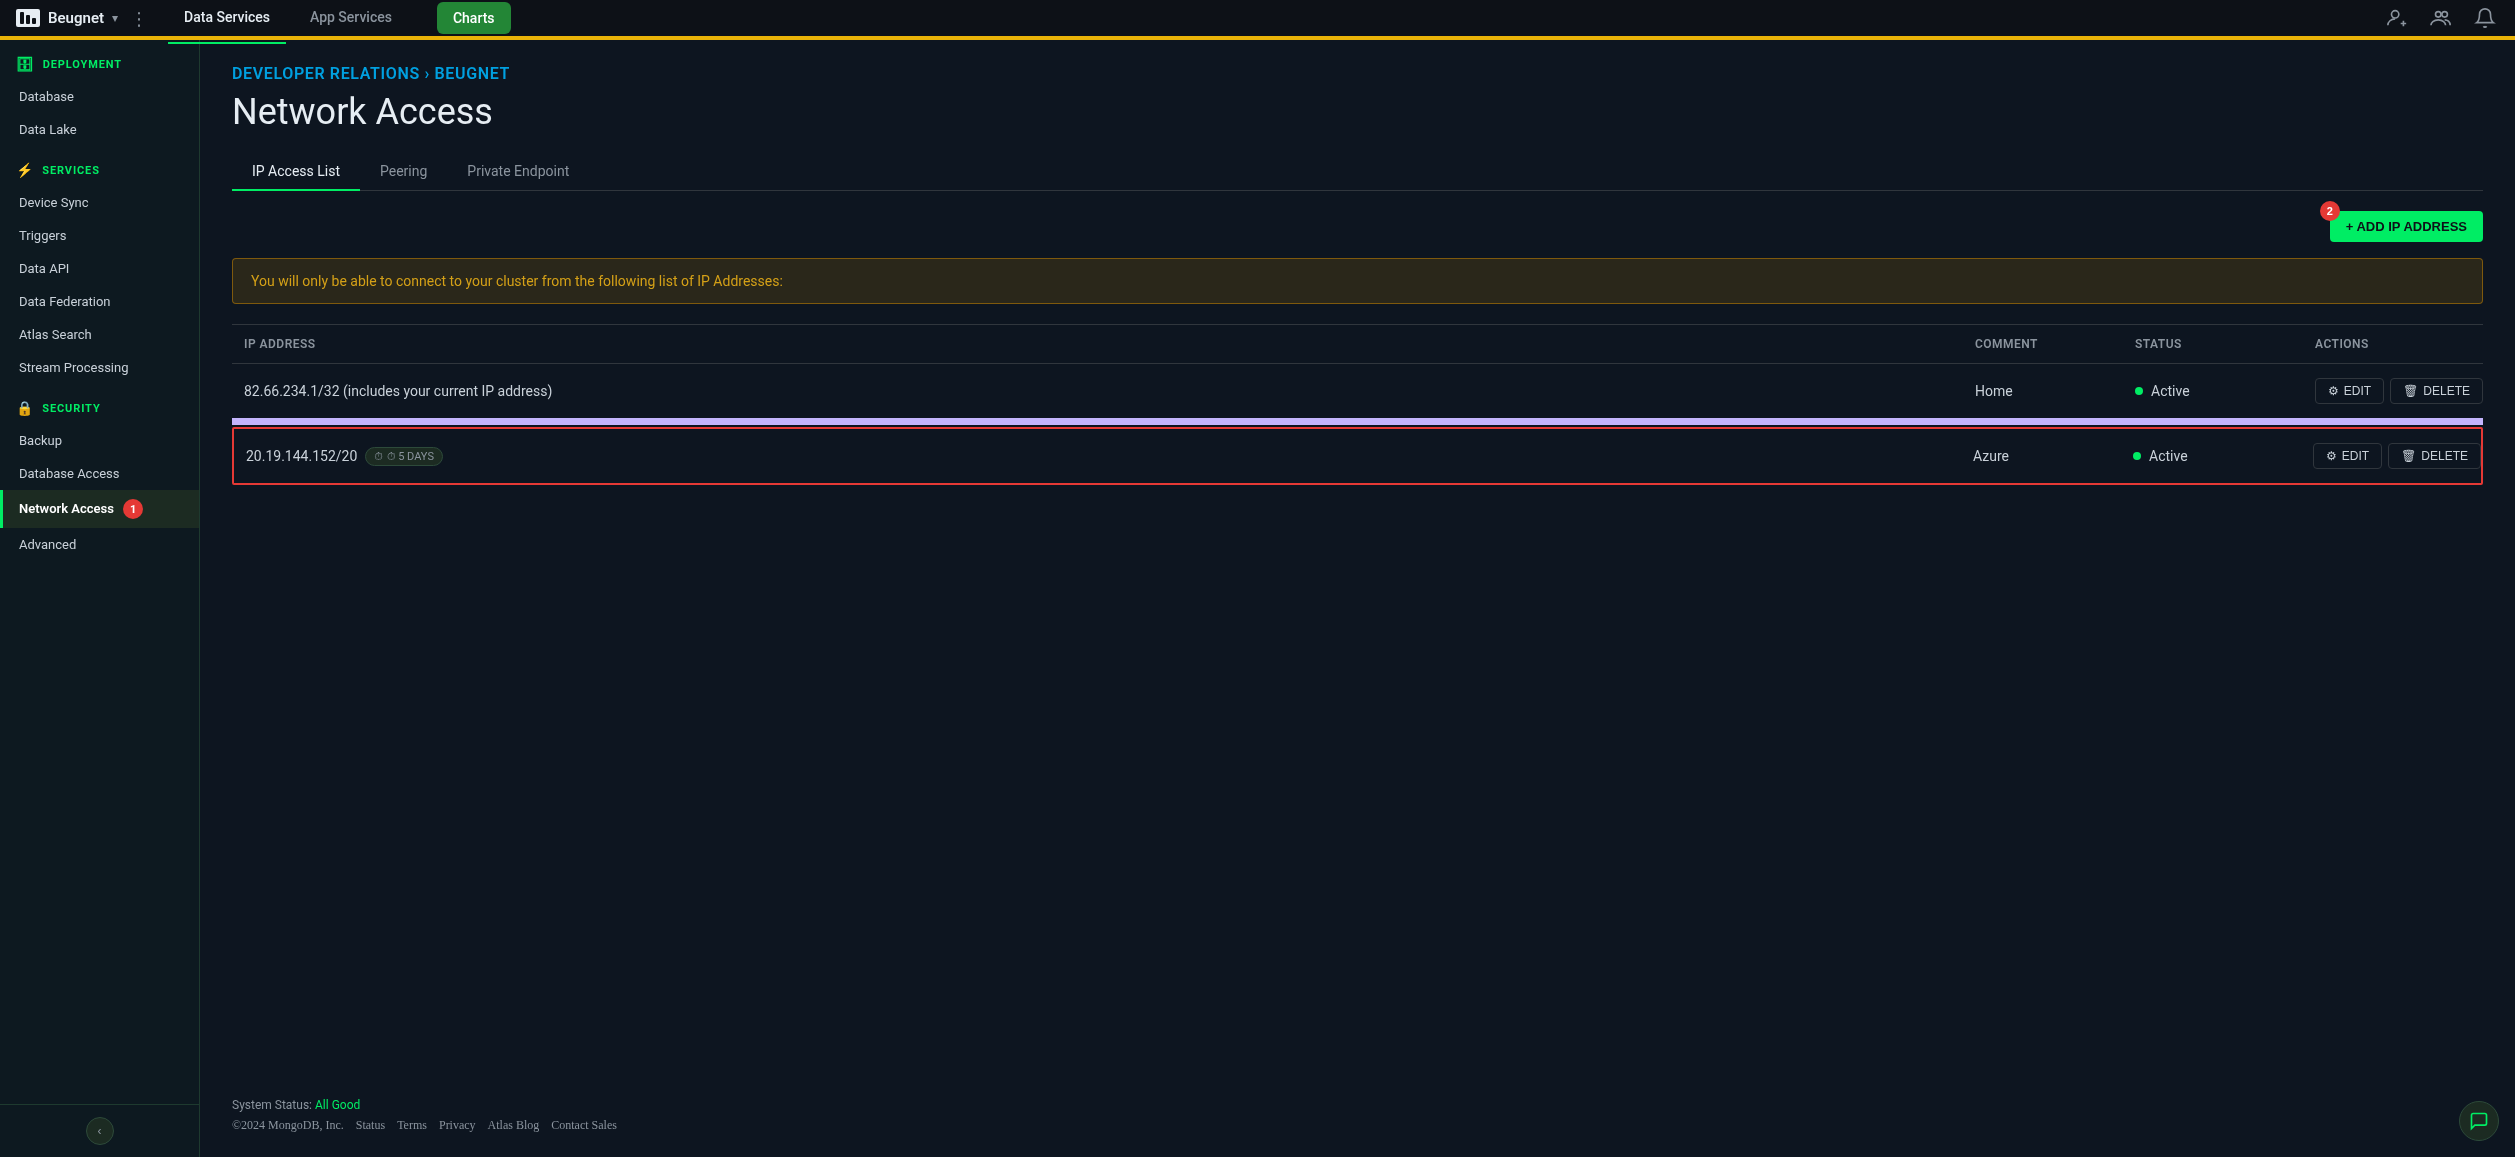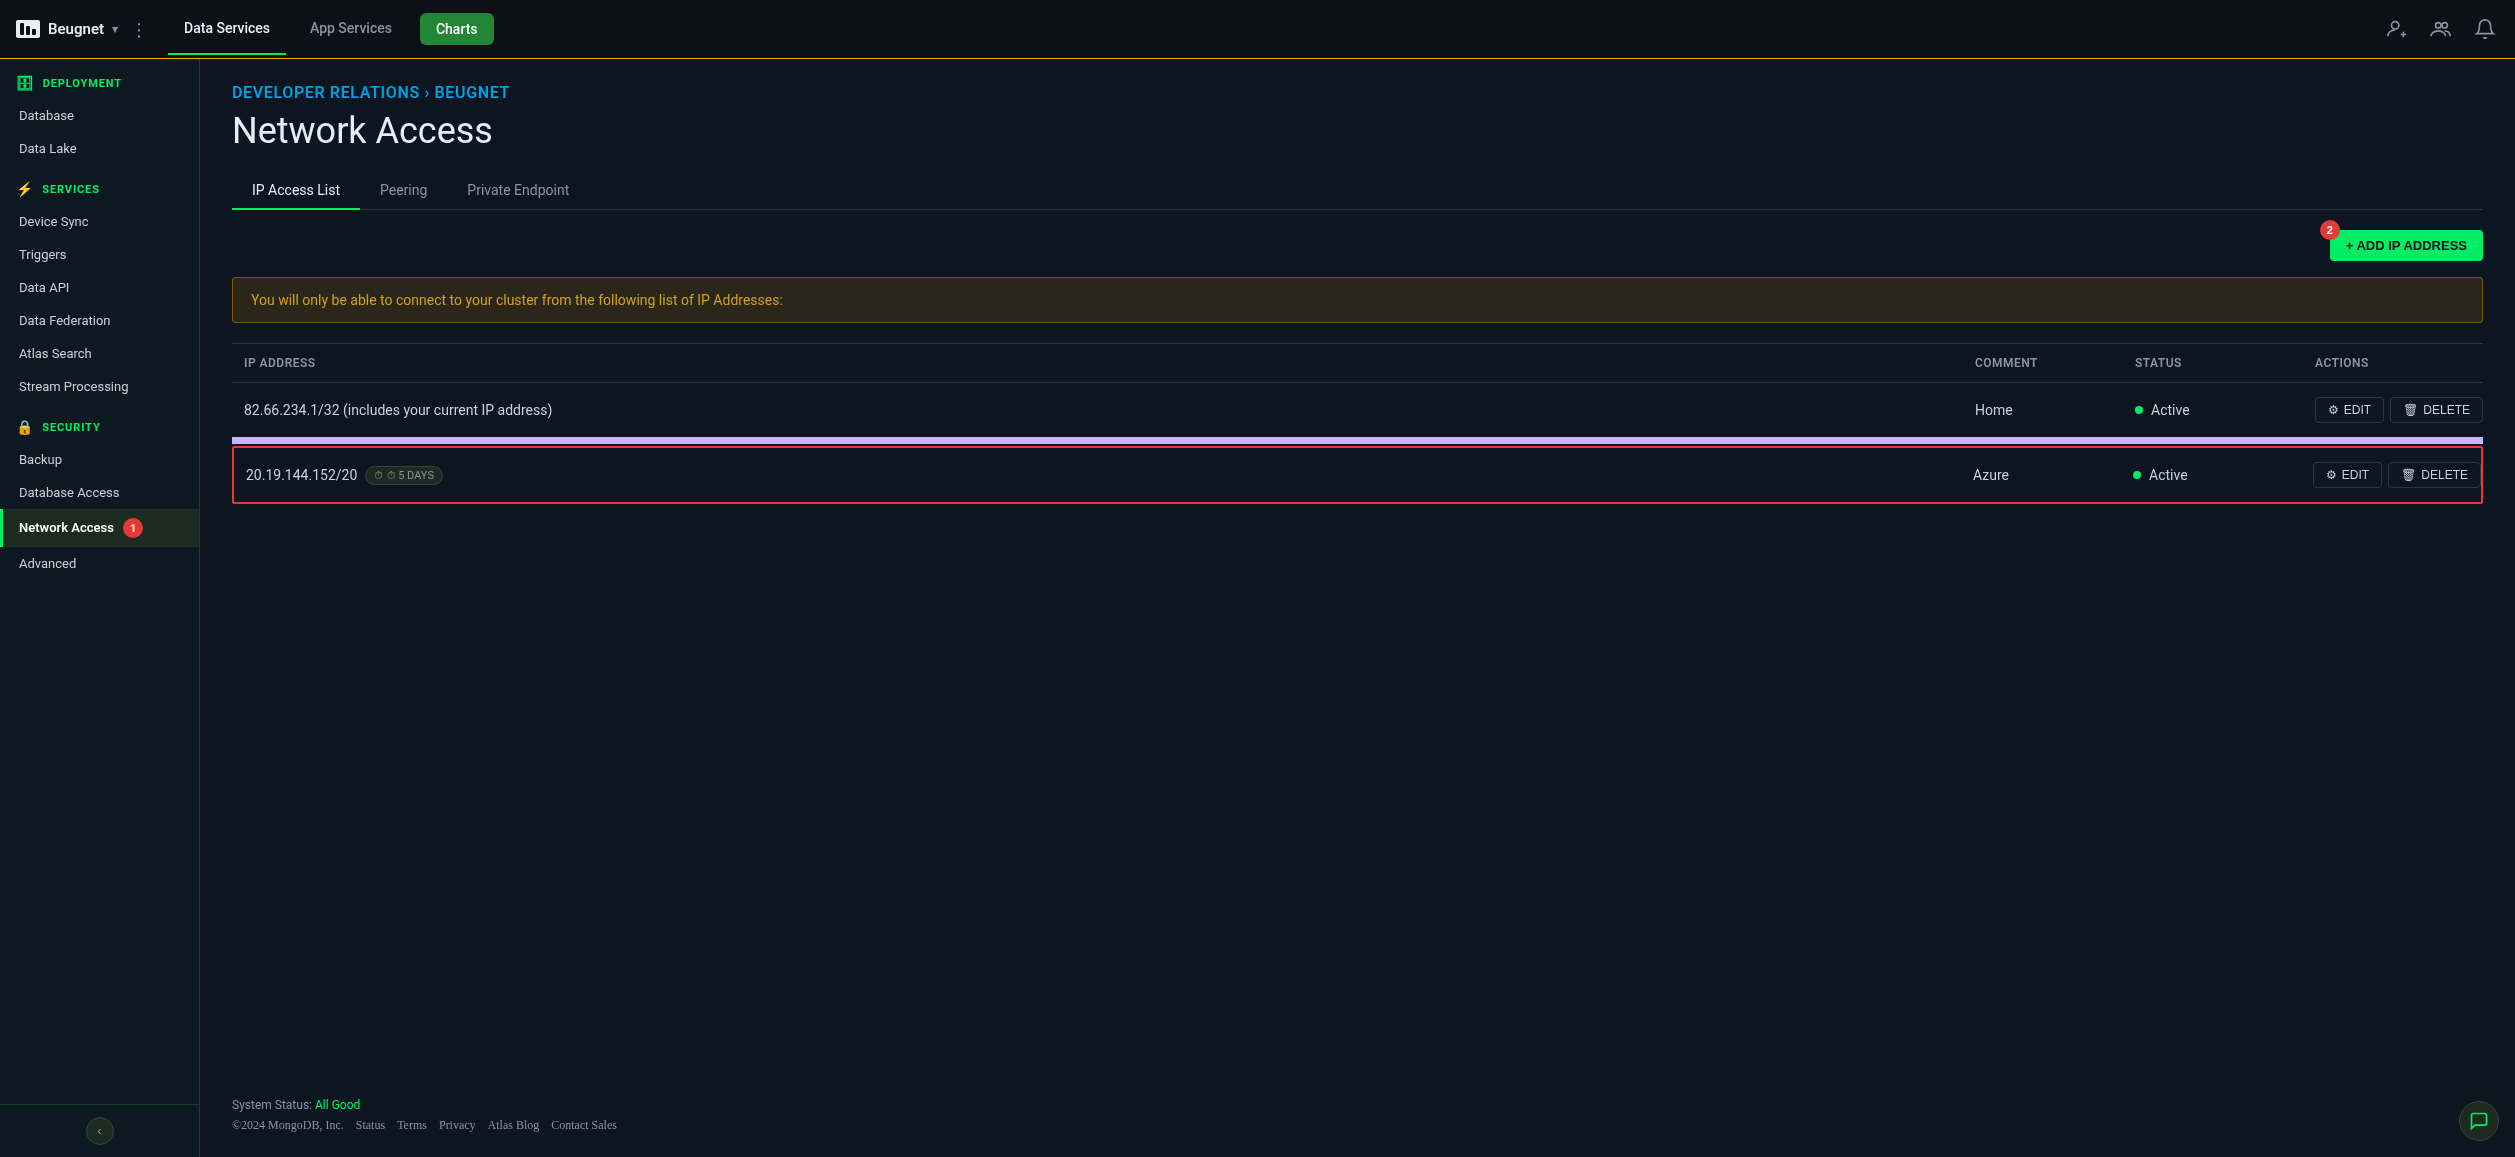--- a/index.html
+++ b/index.html
@@ -9,22 +9,22 @@
       color: #c9d1d9;
       height: 100vh;
       overflow: hidden;
       display: flex;
       flex-direction: column;
     }
 
     
     .topnav {
       background: #0d1117;
-      border-bottom: 1px solid #eab308;
-      height: 59px;
+      border-bottom: 4px solid #eab308;
+      height: 40px;
       display: flex;
       align-items: center;
       padding: 0 16px;
       gap: 0;
       flex-shrink: 0;
     }
     .topnav-brand {
       display: flex;
       align-items: center;
       gap: 8px;
@@ -73,21 +73,21 @@
     }
     .topnav-tab.active {
       color: #e6edf3;
       border-bottom: 2px solid #00ed64;
     }
     .topnav-tab.charts-tab {
       background: #238636;
       color: #fff;
       border-radius: 6px;
       height: 32px;
-      margin-left: 4px;
+      margin-left: 21px;
       border-bottom: none;
     }
     .topnav-right {
       display: flex;
       align-items: center;
       gap: 16px;
     }
     .topnav-icon-btn {
       color: #8b949e;
       font-size: 20px;

